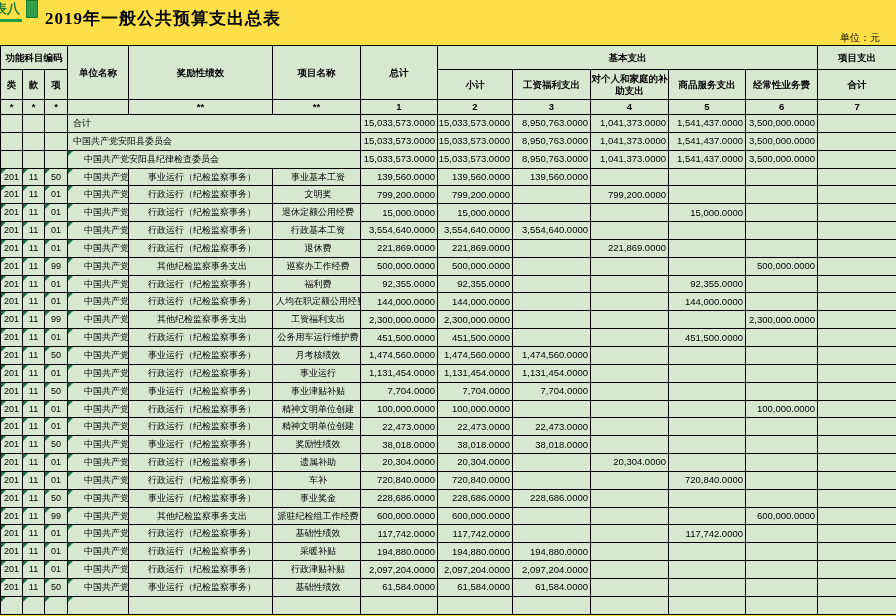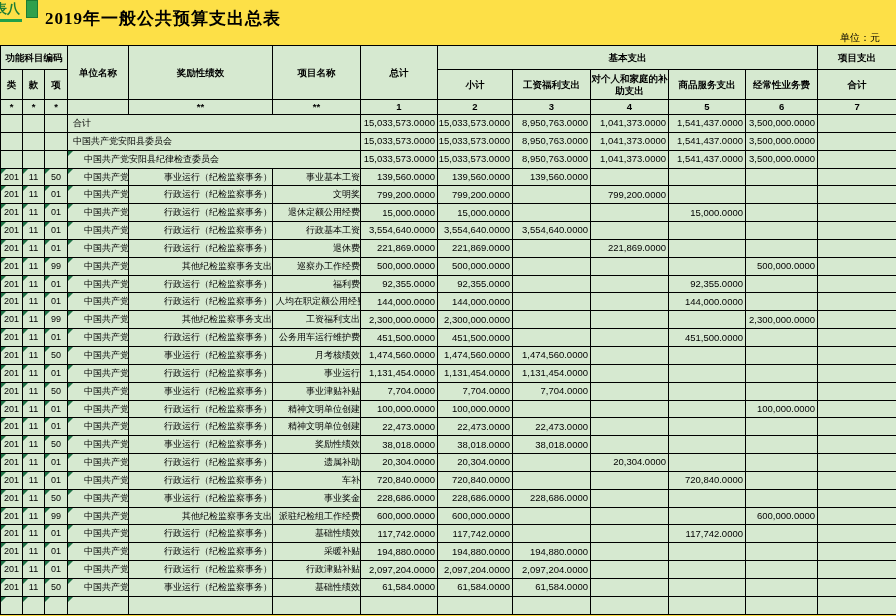--- a/index.html
+++ b/index.html
@@ -22,21 +22,21 @@
   .sheet th,.sheet td{border:1px solid #000;background:#d6e9d0;color:#000;
               padding:0;overflow:hidden;position:relative;font-size:9px;line-height:1.2;}
   .sheet thead th{font-weight:bold;font-size:9.5px;text-align:center;vertical-align:middle;}
   tr.h1{height:24px;}
   tr.h2{height:30px;}
   tbody tr{height:17.85px;}
   tr.star-row{height:15px;}
   tr.star-row td{text-align:center;font-weight:bold;font-size:9.5px;}
 
   td.code{text-align:center;}
-  td.text{text-align:right;padding-left:3px;white-space:nowrap;}
+  td.text{text-align:center;padding-left:3px;white-space:nowrap;}
   td.unit{text-align:left;padding-left:16px;white-space:nowrap;}
   td.label{text-align:left;padding-left:5px;white-space:nowrap;}
   td.label.indent{padding-left:16px;}
   .num{position:absolute;right:2px;top:50%;transform:translateY(-50%);
        white-space:nowrap;font-size:9.5px;}
 
   
   td.tri::after{content:"";position:absolute;top:0;left:0;width:0;height:0;
        border-top:5px solid #1d7044;border-right:5px solid transparent;}
 </style>

